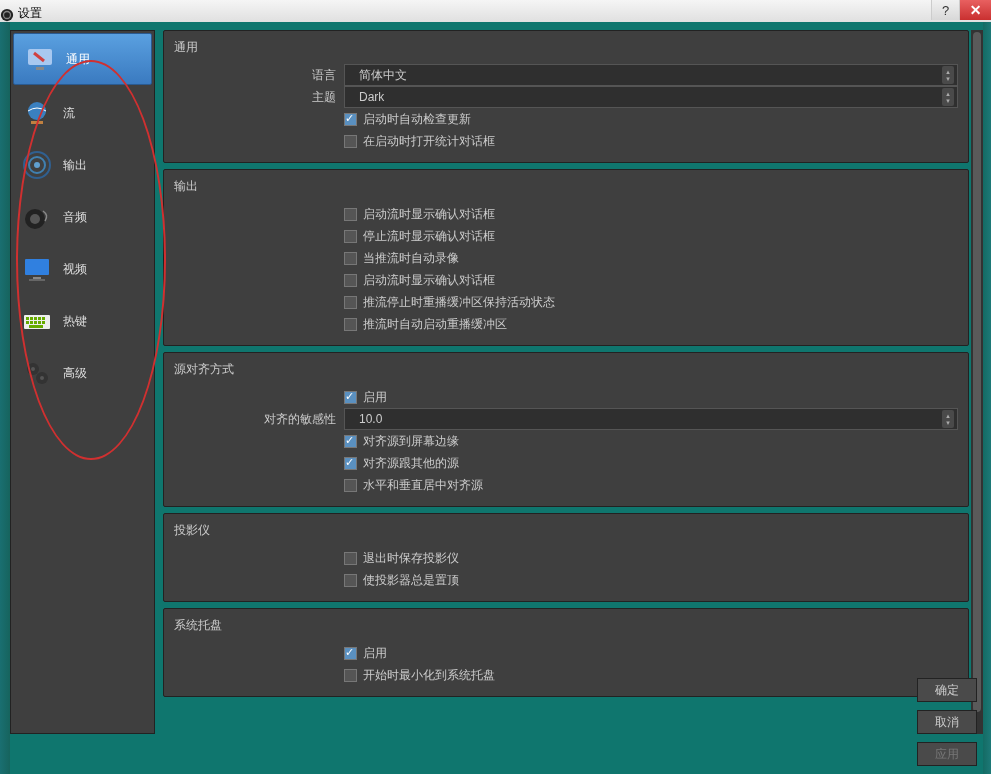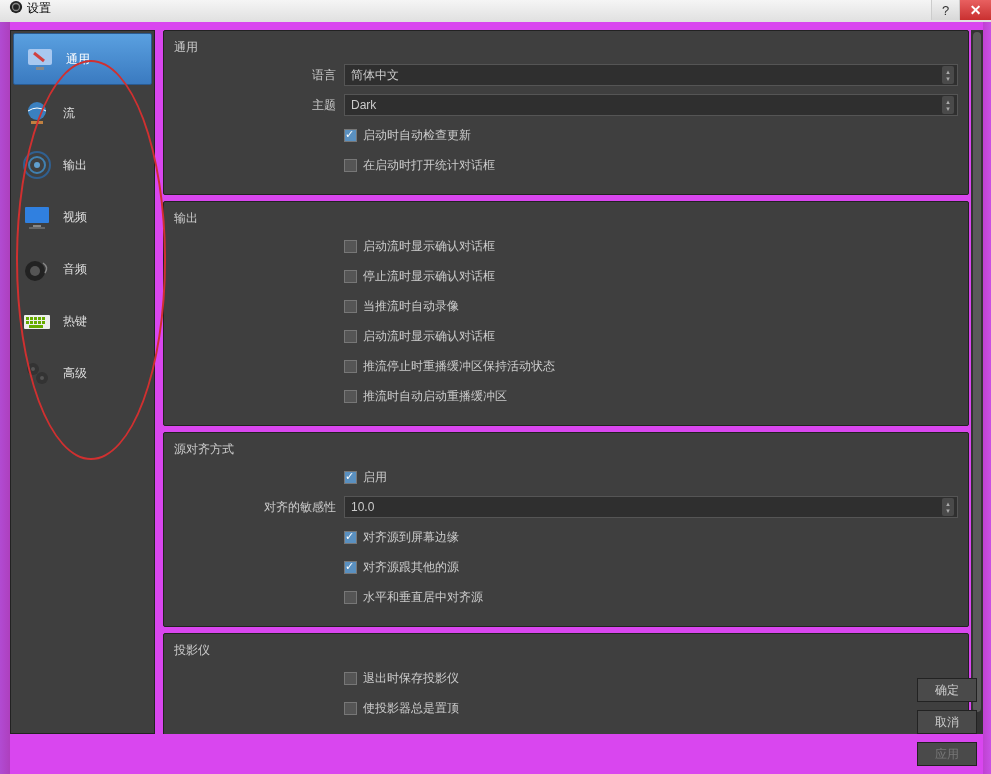--- a/index.html
+++ b/index.html
@@ -1,47 +1,47 @@
 <!DOCTYPE html>
 <html><head>
 <meta charset="utf-8">
 <style>
 * { margin: 0; padding: 0; box-sizing: border-box; font-family: "Microsoft YaHei", SimSun, sans-serif; }
 body { width: 991px; height: 774px; background: #2b2b2b; overflow: hidden; }
 
-.titlebar { height: 22px; background: linear-gradient(#f5f5f5, #e0e0e0); display: flex; align-items: flex-start; padding-left: 9px; font-size: 12px; color: #000; position: relative; }
+.titlebar { height: 22px; background: linear-gradient(#f5f5f5, #e0e0e0); display: flex; align-items: flex-end; padding-left: 0; font-size: 12px; color: #000; position: relative; }
 .titlebar .obs-icon { width: 14px; height: 14px; margin-right: 4px; }
 .titlebar .win-ctrls { position: absolute; right: 0; top: 0; display: flex; height: 20px; }
 .titlebar .win-btn { width: 32px; height: 20px; display: flex; align-items: center; justify-content: center; font-size: 13px; color: #333; background: linear-gradient(#f0f0f0,#d8d8d8); border-left: 1px solid #ccc; }
 .titlebar .win-btn.help { width: 28px; }
 .titlebar .win-btn.close { background: linear-gradient(#e86060,#c93030); color: #fff; font-size: 14px; font-weight: bold; }
 
-.win-outer { height: 752px; background: #d946ef; position: relative; }
+.win-outer { height: 752px; background: #0f766e; position: relative; }
 .left-blur { position: absolute; left: 0; top: 0; width: 10px; height: 100%; background: linear-gradient(90deg,#3a5a7a,#2b2b2b); opacity: 0.25; }
 .right-blur { position: absolute; right: 0; top: 0; width: 8px; height: 100%; background: linear-gradient(270deg,#6a8aaa,#2b2b2b); opacity: 0.15; }
 
 .content { position: absolute; left: 10px; top: 8px; right: 8px; bottom: 40px; display: flex; }
 
 .sidebar { width: 145px; background: #3f3f3f; border: 1px solid #222; margin-right: 8px; }
 .side-item { height: 52px; display: flex; align-items: center; padding-left: 10px; font-size: 12px; color: #ddd; }
 .side-item.active { background: linear-gradient(#5aa0e0,#3a7ac0); color: #fff; border: 1px solid #2a5a90; border-radius: 2px; margin: 2px; }
 .side-icon { width: 32px; height: 32px; margin-right: 10px; display: flex; align-items: center; justify-content: center; }
 
 .ellipse-annot { position: absolute; left: 6px; top: 30px; width: 150px; height: 400px; border: 2px solid #d03030; border-radius: 50%; pointer-events: none; z-index: 10; }
 
 .main { flex: 1; position: relative; overflow: hidden; }
 .scroll { position: absolute; right: 0; top: 0; width: 12px; height: 100%; background: #333; }
 .scroll-thumb { position: absolute; right: 2px; top: 2px; width: 8px; height: 680px; background: #5a5a5a; border-radius: 4px; }
 
 .panel { background: #3f3f3f; border: 1px solid #222; border-radius: 2px; margin: 0 14px 6px 0; padding: 8px 10px 10px 10px; position: relative; }
 .panel-title { font-size: 12px; color: #ccc; margin-bottom: 8px; }
-.row { display: flex; align-items: center; min-height: 22px; margin-bottom: 8px; }
+.row { display: flex; align-items: center; min-height: 22px; margin-bottom: 0; }
 .label-col { width: 170px; text-align: right; padding-right: 8px; font-size: 12px; color: #ccc; }
 .field-col { flex: 1; }
-.dropdown { width: 100%; height: 22px; background: #2f2f2f; border: 1px solid #555; font-size: 12px; color: #ccc; padding: 0 6px; display: flex; align-items: center; position: relative; font-family: "SimSun", monospace; }
+.dropdown { width: 100%; height: 22px; background: #2f2f2f; border: 1px solid #555; font-size: 12px; color: #ccc; padding: 0 14px; display: flex; align-items: center; position: relative; font-family: "SimSun", monospace; }
 .dropdown .arrows { position: absolute; right: 3px; top: 1px; width: 12px; height: 18px; background: #4a4a4a; border-radius: 2px; display: flex; flex-direction: column; align-items: center; justify-content: center; font-size: 7px; line-height: 7px; color: #aaa; }
 .check { display: flex; align-items: center; font-size: 12px; color: #ccc; }
 .check input { width: 13px; height: 13px; margin-right: 6px; appearance: none; background: #555; border: 1px solid #777; }
 .check input:checked { background: #5a90c0; position: relative; }
 .check input:checked::after { content: "✓"; position: absolute; left: 0; top: -2px; font-size: 11px; color: #fff; }
 
 .footer { position: absolute; right: 14px; bottom: 8px; display: flex; gap: 8px; flex-direction: column; }
 .btn { width: 60px; height: 24px; background: #4a4a4a; border: 1px solid #222; color: #ccc; font-size: 12px; display: flex; align-items: center; justify-content: center; }
 .btn.disabled { color: #777; }
 </style>
@@ -92,36 +92,36 @@
               <circle cx="16" cy="16" r="3" fill="#60a0d0"></circle>
               <circle cx="16" cy="16" r="8" fill="none" stroke="#4080b0" stroke-width="2"></circle>
               <circle cx="16" cy="16" r="13" fill="none" stroke="#306090" stroke-width="2"></circle>
             </svg>
           </span>
         <span>输出</span>
       </div>
       <div class="side-item">
         <span class="side-icon">
             <svg width="32" height="32" viewBox="0 0 32 32">
+              <ellipse cx="14" cy="18" rx="10" ry="10" fill="#222"></ellipse>
+              <ellipse cx="14" cy="18" rx="5" ry="5" fill="#555"></ellipse>
+              <path d="M22 10 Q28 14 24 20" stroke="#888" stroke-width="1.5" fill="none"></path>
+            </svg>
+          </span>
+        <span>音频</span>
+      </div>
+      <div class="side-item">
+        <span class="side-icon">
+            <svg width="32" height="32" viewBox="0 0 32 32">
               <rect x="4" y="6" width="24" height="16" rx="1" fill="#3080e0"></rect>
               <rect x="12" y="24" width="8" height="2" fill="#888"></rect>
               <rect x="8" y="26" width="16" height="2" fill="#666"></rect>
             </svg>
           </span>
         <span>视频</span>
-      </div>
-      <div class="side-item">
-        <span class="side-icon">
-            <svg width="32" height="32" viewBox="0 0 32 32">
-              <ellipse cx="14" cy="18" rx="10" ry="10" fill="#222"></ellipse>
-              <ellipse cx="14" cy="18" rx="5" ry="5" fill="#555"></ellipse>
-              <path d="M22 10 Q28 14 24 20" stroke="#888" stroke-width="1.5" fill="none"></path>
-            </svg>
-          </span>
-        <span>音频</span>
       </div>
       <div class="side-item">
         <span class="side-icon">
             <svg width="32" height="32" viewBox="0 0 32 32">
               <rect x="3" y="10" width="26" height="14" rx="1" fill="#eee"></rect>
               <g fill="#6a0">
                 <rect x="5" y="12" width="3" height="3"></rect>
                 <rect x="9" y="12" width="3" height="3"></rect>
                 <rect x="13" y="12" width="3" height="3"></rect>
                 <rect x="17" y="12" width="3" height="3"></rect>

